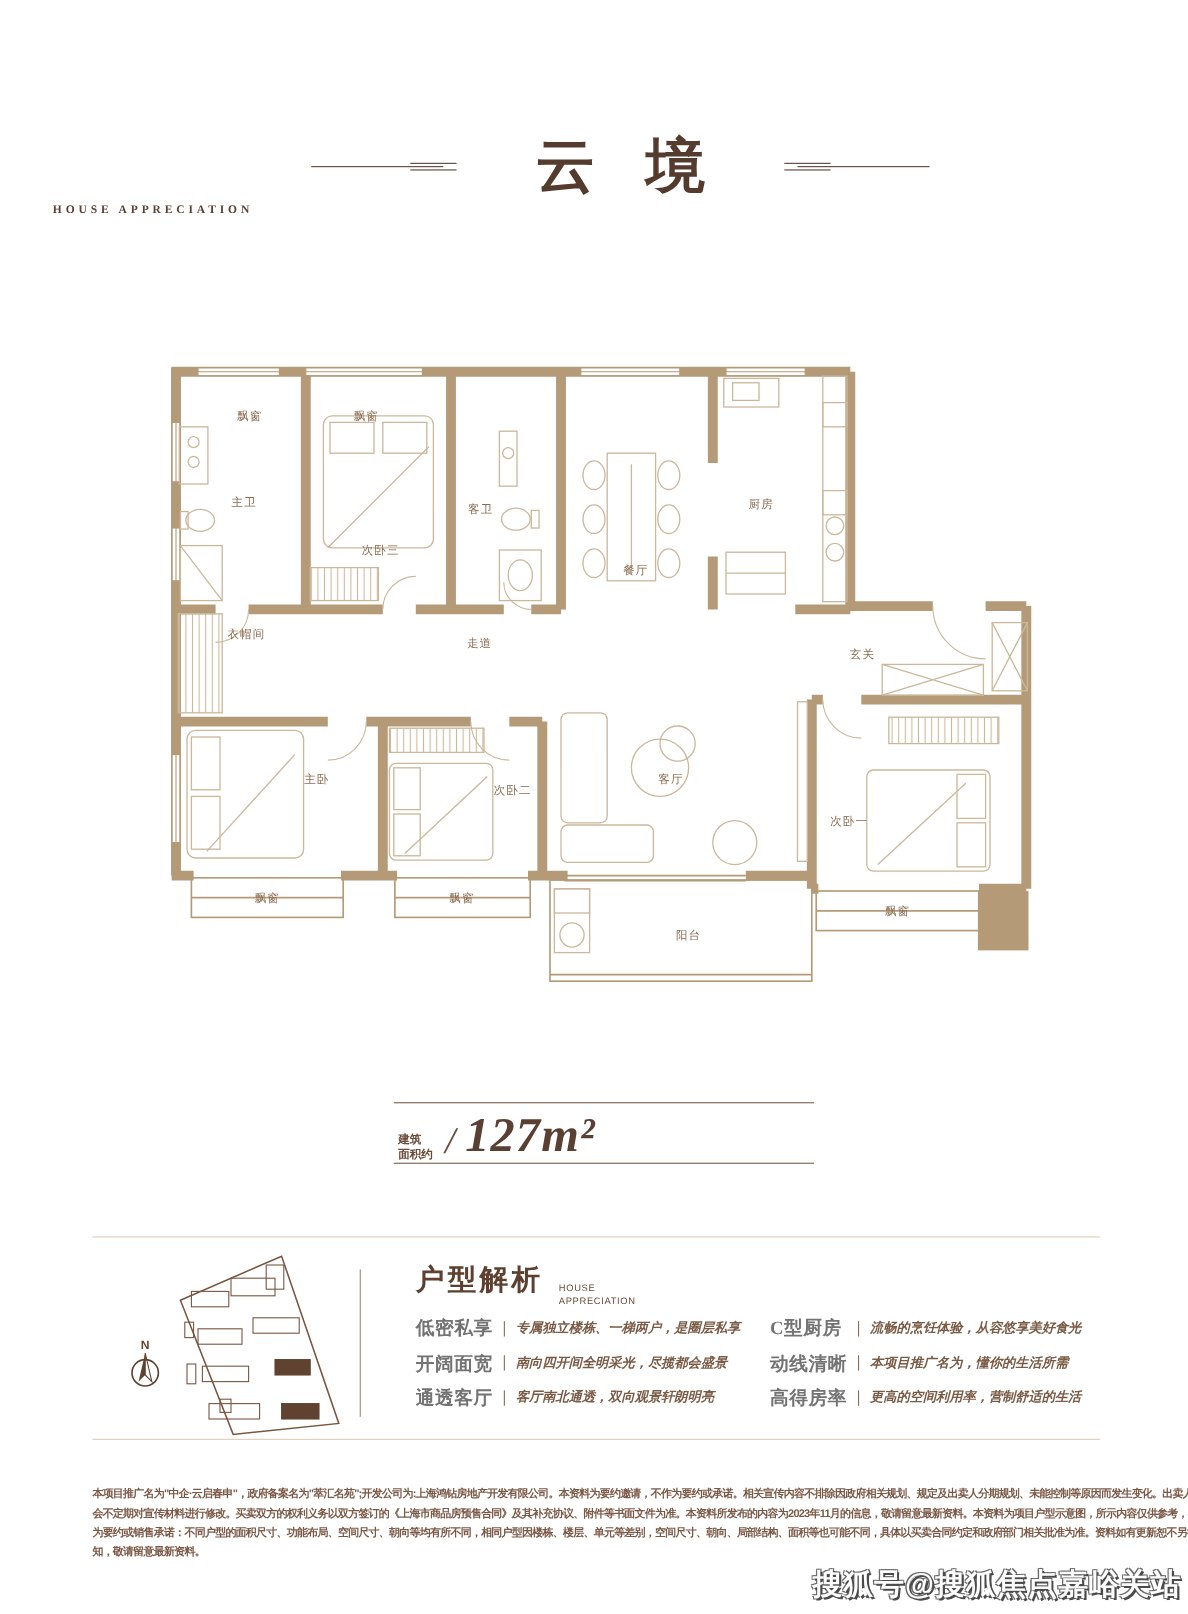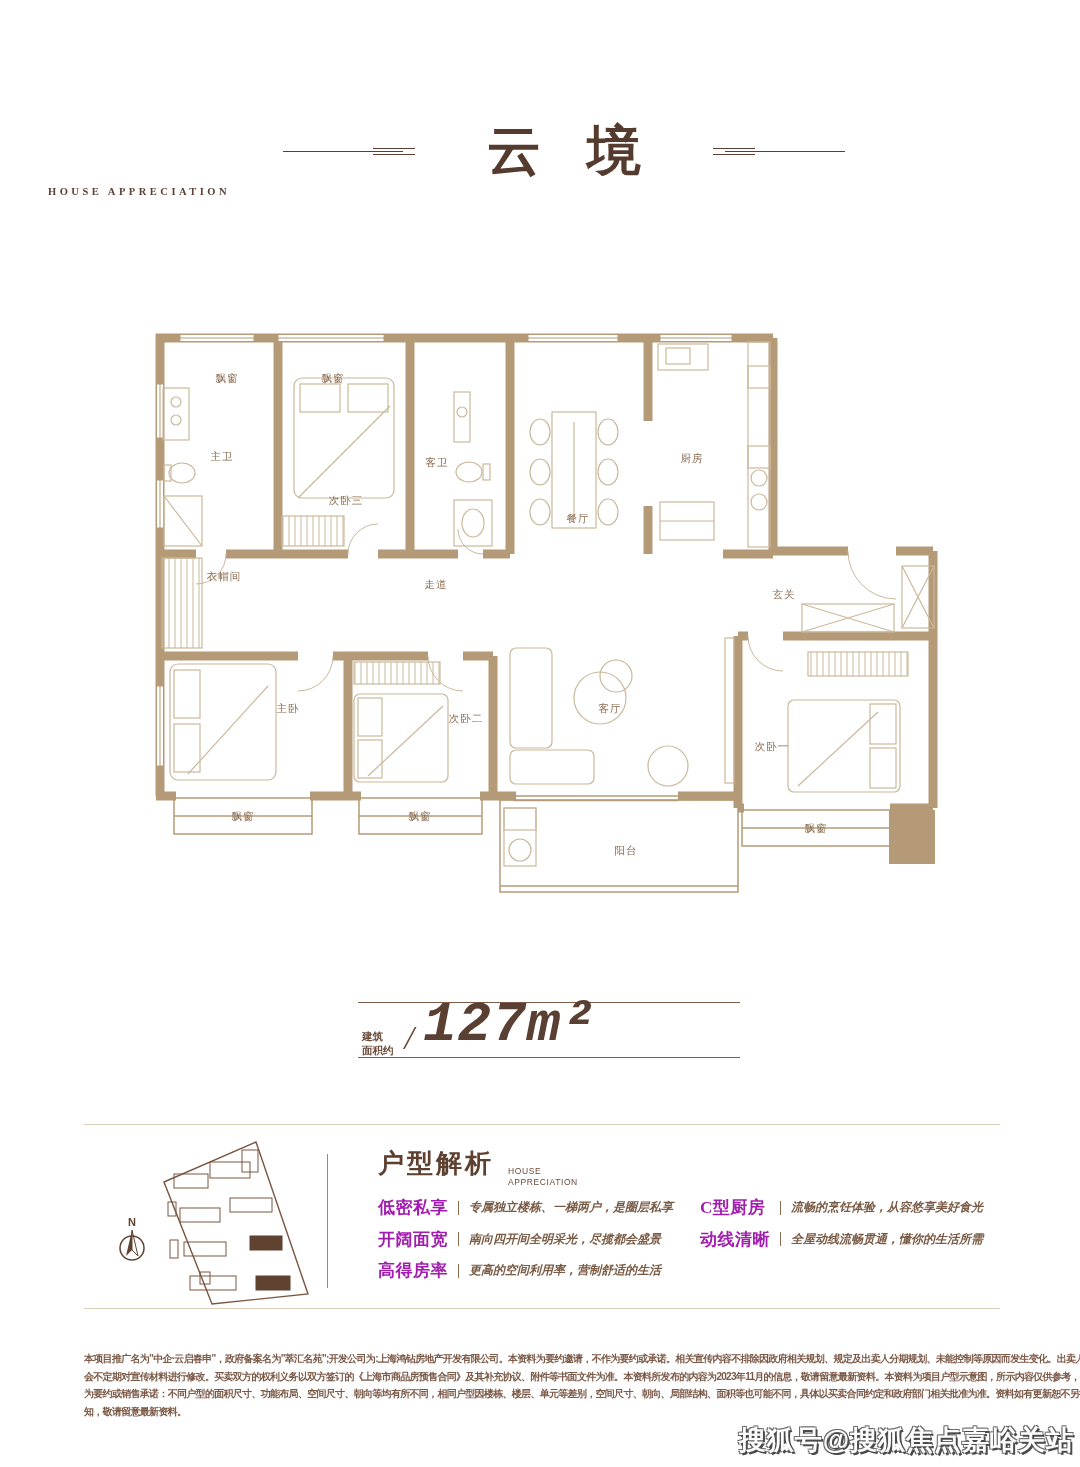--- a/index.html
+++ b/index.html
@@ -19,33 +19,33 @@
             letter-spacing:3.5px;color:#5a3f33;}
   
   .plan-svg{position:absolute;left:148px;top:326px;}
   .room-lbl{font-family:"Liberation Sans",sans-serif;font-size:10.5px;letter-spacing:1px;fill:#8a6c50;}
   
   .band{position:absolute;left:358px;top:1002px;width:382px;height:54px;
         border-top:1px solid #7d5c4a;border-bottom:1px solid #7d5c4a;
         display:flex;align-items:flex-end;color:#5a4033;}
   .band .prefix{font-size:10.5px;font-weight:600;line-height:1.35;color:#6b4a38;margin-left:4px;}
   .band .slash{font-family:"Liberation Serif",serif;font-style:italic;font-size:34px;color:#6b4a38;margin:0 9px 0 11px;}
-  .band .area{font-family:Liberation Mono, monospace;font-style:italic;font-weight:600;font-size:56px;letter-spacing:1px;}
+  .band .area{font-family:Liberation Serif, serif;font-style:italic;font-weight:600;font-size:44px;letter-spacing:1px;}
   .band .layout{font-family:"Liberation Serif",serif;font-weight:600;font-size:29px;letter-spacing:7px;margin-left:26px;white-space:nowrap;}
   
   .hairline{position:absolute;left:84px;width:916px;height:1px;background:#dccdb6;}
   .siteplan-svg{position:absolute;left:112px;top:1126px;}
   .vdivider{position:absolute;left:327px;top:1154px;width:1px;height:134px;background:#a5876a;}
   .analysis-head{position:absolute;left:378px;top:1146px;display:flex;align-items:flex-start;color:#5d4030;}
   .analysis-head .cn{font-family:"Liberation Serif",serif;font-weight:700;font-size:26px;letter-spacing:3px;}
   .analysis-head .en{margin-left:14px;margin-top:20px;font-size:8.5px;font-weight:400;letter-spacing:.6px;
                      line-height:1.25;color:#6b4a38;}
   .features{position:absolute;left:378px;top:1192px;display:grid;grid-template-columns:322px auto;grid-auto-rows:31.5px;}
   .feat{display:flex;align-items:center;white-space:nowrap;}
-  .feat .term{font-family:"Liberation Serif",serif;font-weight:700;font-size:17px;letter-spacing:.5px;color:#a21caf;min-width:72px;}
+  .feat .term{font-family:"Liberation Serif",serif;font-weight:700;font-size:17px;letter-spacing:.5px;color:#737373;min-width:72px;}
   .feat .sep{width:1px;height:14px;background:#8a6c50;margin:0 10px 0 8px;}
   .feat .desc{font-size:12px;font-weight:700;color:#7a5b45;font-style:italic;}
   
   .disclaimer{position:absolute;left:84px;top:1350px;width:916px;color:#7b5947;
               font-size:10px;font-weight:600;line-height:17.5px;letter-spacing:-0.7px;}
   .disclaimer div{white-space:nowrap;}
   
   .watermark{position:absolute;right:6px;top:1422px;font-size:27px;font-weight:700;color:#fdfdfd;letter-spacing:1px;
              text-shadow:2px 2px 0 #4a4a4a,-1px -1px 0 #6a6a6a,1px -1px 0 #6a6a6a,-1px 1px 0 #6a6a6a;}
 </style>
@@ -317,21 +317,26 @@
       <span class="desc">流畅的烹饪体验，从容悠享美好食光</span>
     </div>
     <div class="feat">
       <span class="term">开阔面宽</span>
       <span class="sep"></span>
       <span class="desc">南向四开间全明采光，尽揽都会盛景</span>
     </div>
     <div class="feat">
       <span class="term">动线清晰</span>
       <span class="sep"></span>
-      <span class="desc">全屋动线流畅贯通，懂你的生活所需</span>
+      <span class="desc">本项目推广名为，懂你的生活所需</span>
+    </div>
+    <div class="feat">
+      <span class="term">通透客厅</span>
+      <span class="sep"></span>
+      <span class="desc">客厅南北通透，双向观景轩朗明亮</span>
     </div>
     <div class="feat">
       <span class="term">高得房率</span>
       <span class="sep"></span>
       <span class="desc">更高的空间利用率，营制舒适的生活</span>
     </div>
   </div>
 
   <div class="disclaimer">
     <div>本项目推广名为"中企·云启春申"，政府备案名为"萃汇名苑";开发公司为:上海鸿钻房地产开发有限公司。本资料为要约邀请，不作为要约或承诺。相关宣传内容不排除因政府相关规划、规定及出卖人分期规划、未能控制等原因而发生变化。出卖人可能</div>

